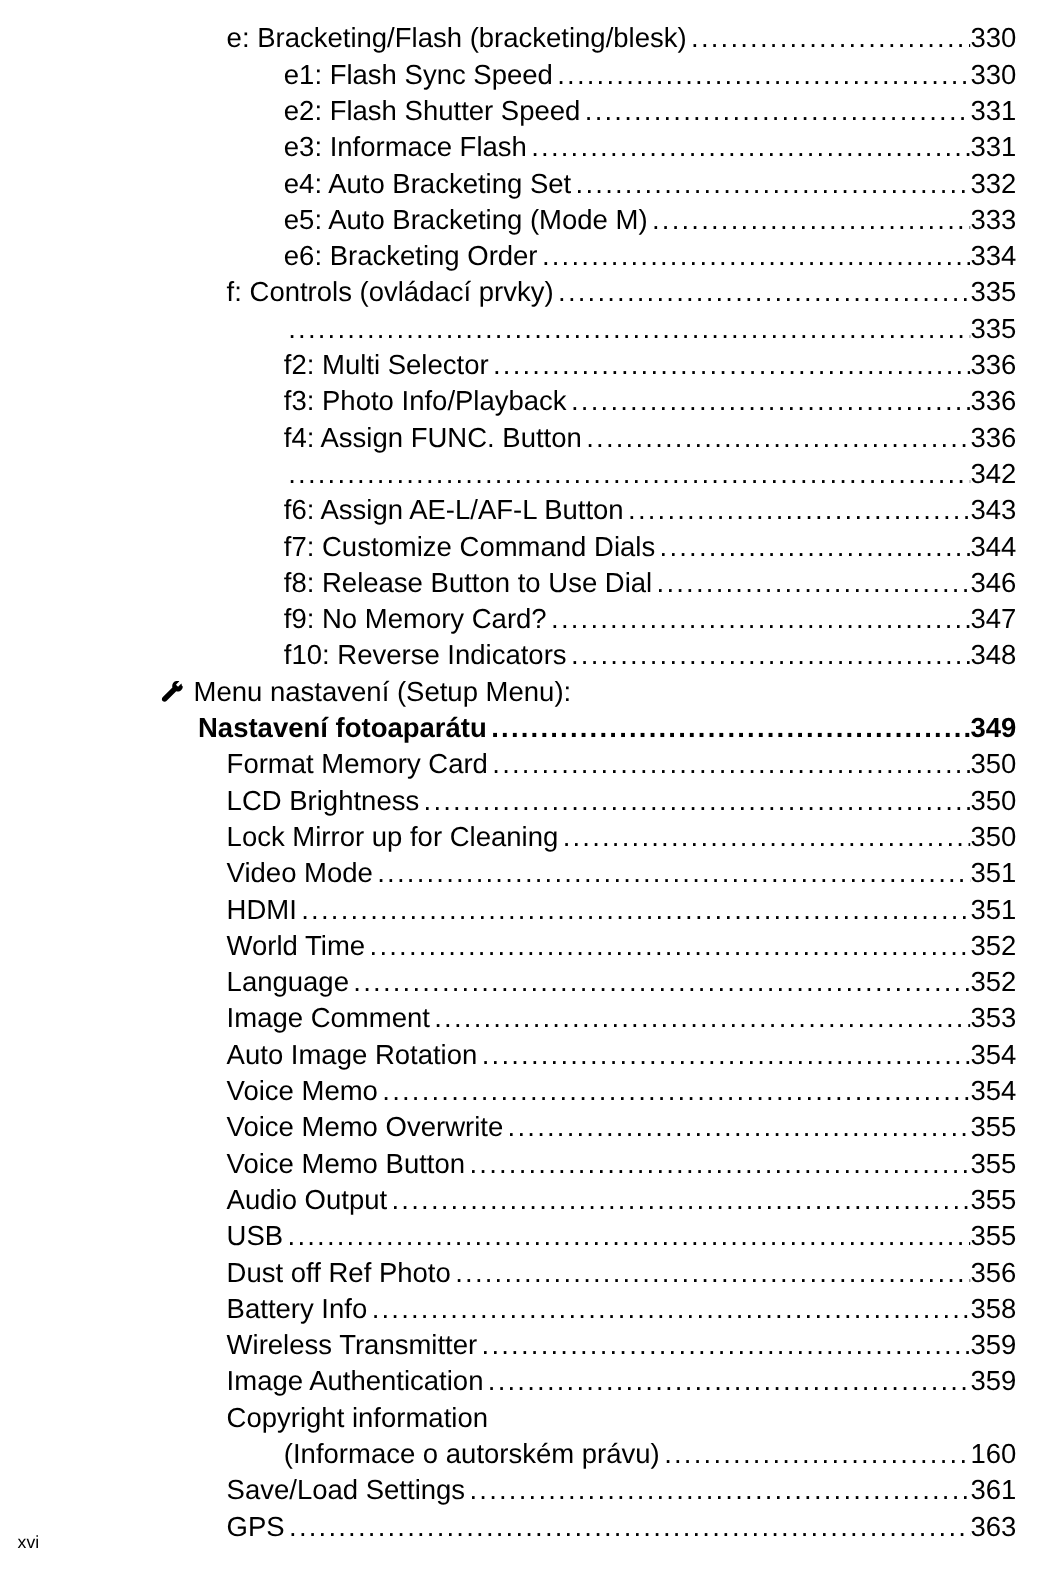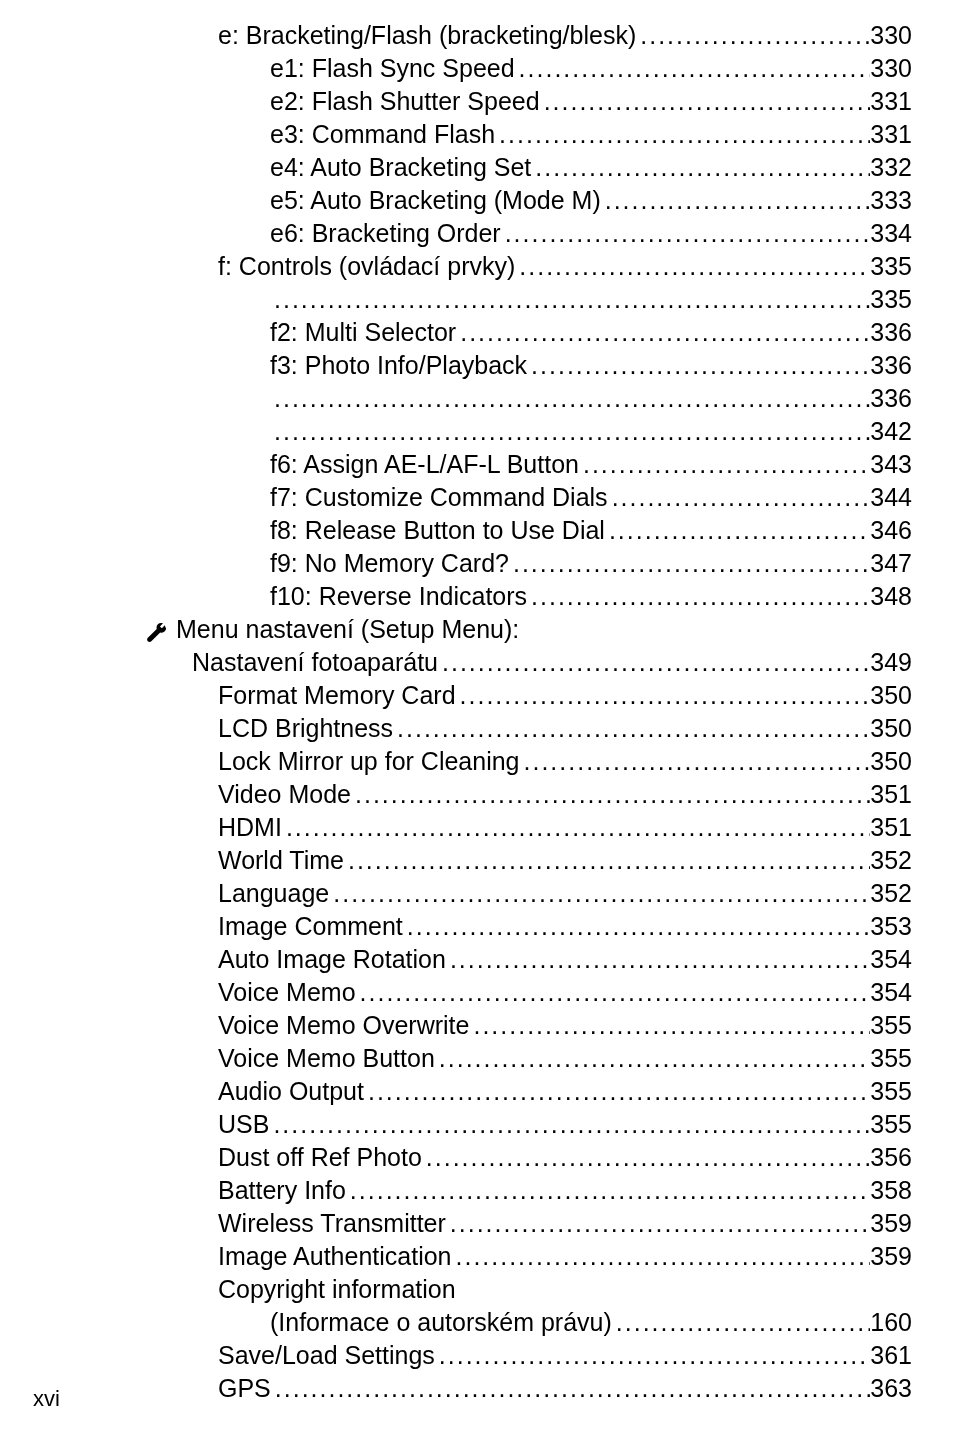--- a/index.html
+++ b/index.html
@@ -1,29 +1,29 @@
 <!DOCTYPE html>
 <html><head>
 <meta charset="utf-8">
 <style>
   html,body{margin:0;padding:0;background:#fff;color:#000;font-family:Arial,Helvetica,sans-serif}
   .page{width:960px;min-height:1431px;background:#fff;position:relative;box-sizing:border-box;padding:18px 32px 30px 32px}
   .toc{font-size:25px;line-height:1.24}
-  .row{display:flex;align-items:baseline;white-space:nowrap;overflow:hidden;margin:2px 16px}
+  .row{display:flex;align-items:baseline;white-space:nowrap;overflow:hidden;margin:2px 4px}
   .lvl2{padding-left:170px}
   .lvl3{padding-left:222px}
   .lvl1{padding-left:108px}
   .label{flex:0 0 auto}
   .dots{flex:1 1 auto;overflow:hidden;letter-spacing:2px;color:#000;padding:0 4px}
   .dots::before{content:"................................................................................................................................................................"}
   .pg{flex:0 0 auto}
-  .sec{display:flex;align-items:flex-end;white-space:nowrap}
+  .sec{display:flex;align-items:center;white-space:nowrap}
   .sec .icon{width:60px;display:inline-flex;justify-content:flex-end;padding-right:8px}
   .sec .label{flex:0 0 auto}
-  .footer{position:absolute;left:33px;bottom:24px;font-size:22px}
+  .footer{position:absolute;left:16px;bottom:24px;font-size:16px}
   svg{display:inline-block;vertical-align:baseline}
 </style>
 </head>
 <body>
 <div class="page">
 
 <div class="toc" id="toc">
       <div class="row lvl2">
         <span class="label">e: Bracketing/Flash (bracketing/blesk)</span>
         <span class="dots"></span>
@@ -33,21 +33,21 @@
         <span class="label">e1: Flash Sync Speed</span>
         <span class="dots"></span>
         <span class="pg">330</span>
       </div>
       <div class="row lvl3">
         <span class="label">e2: Flash Shutter Speed</span>
         <span class="dots"></span>
         <span class="pg">331</span>
       </div>
       <div class="row lvl3">
-        <span class="label">e3: Command Flash</span>
+        <span class="label">e3: Informace Flash</span>
         <span class="dots"></span>
         <span class="pg">331</span>
       </div>
       <div class="row lvl3">
         <span class="label">e4: Auto Bracketing Set</span>
         <span class="dots"></span>
         <span class="pg">332</span>
       </div>
       <div class="row lvl3">
         <span class="label">e5: Auto Bracketing (Mode M)</span>
@@ -72,20 +72,21 @@
         <span class="label">f2: Multi Selector</span>
         <span class="dots"></span>
         <span class="pg">336</span>
       </div>
       <div class="row lvl3">
         <span class="label">f3: Photo Info/Playback</span>
         <span class="dots"></span>
         <span class="pg">336</span>
       </div>
       <div class="row lvl3">
+        <span class="label">f4: Assign FUNC. Button</span>
         <span class="dots"></span>
         <span class="pg">336</span>
       </div>
       <div class="row lvl3">
         <span class="dots"></span>
         <span class="pg">342</span>
       </div>
       <div class="row lvl3">
         <span class="label">f6: Assign AE-L/AF-L Button</span>
         <span class="dots"></span>
@@ -112,21 +113,21 @@
         <span class="pg">348</span>
       </div>
       <div class="sec" style="padding-left: 76px;">
         <span class="icon">
           <svg width="22" height="22" viewBox="0 0 24 24">
             <path fill="#000" d="M22 5.5c0 2.8-2.2 5-5 5-0.5 0-1-.1-1.5-.2L5.8 20c-1 1-2.7 1-3.8 0-1-1-1-2.7 0-3.8l9.7-9.7c-.1-.5-.2-1-.2-1.5 0-2.8 2.2-5 5-5 .7 0 1.4.1 2 .4l-3.3 3.3 2.1 2.1 3.3-3.3c.3.6.4 1.3.4 2z"></path>
           </svg>
         </span>
         <span class="label">Menu nastavení (Setup Menu):</span>
       </div>
-      <div class="row lvl1" style="padding-left: 144px;">
+      <div class="row lvl1" style="padding-left: 144px; font-weight: bold;">
         <span class="label">Nastavení fotoaparátu</span>
         <span class="dots"></span>
         <span class="pg">349</span>
       </div>
       <div class="row lvl2">
         <span class="label">Format Memory Card</span>
         <span class="dots"></span>
         <span class="pg">350</span>
       </div>
       <div class="row lvl2">

